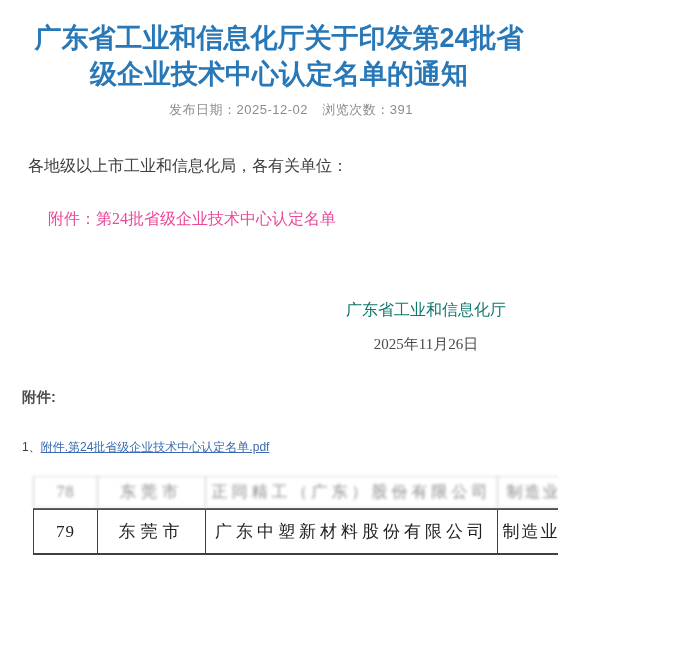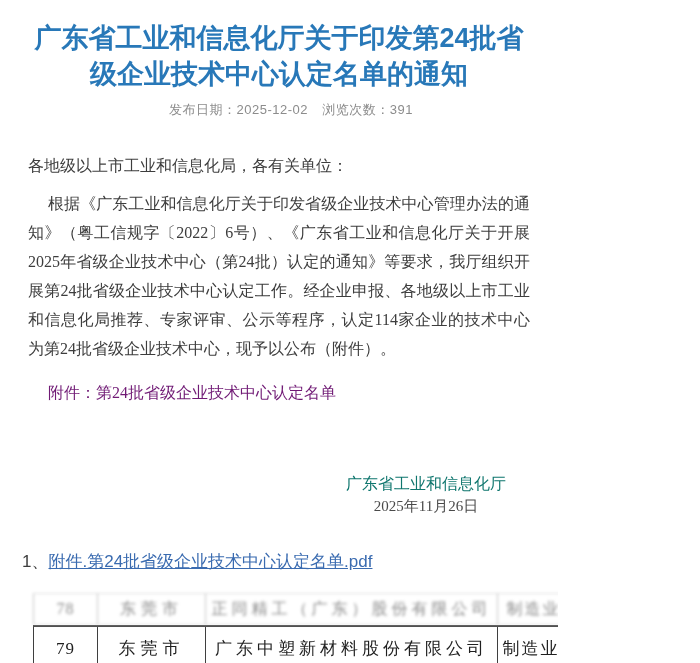--- a/index.html
+++ b/index.html
@@ -38,30 +38,30 @@
     color: #3d3d3d;
     font-size: 16px;
   }
   .salutation { margin-top: 37px; }
   .main-paragraph {
     margin-top: 12px;
     line-height: 29px;
     text-indent: 20px;
     text-align: justify;
   }
-  .attachment-ref { margin-top: 20px; text-indent: 20px; color: #701a75; }
+  .attachment-ref { margin-top: 32px; text-indent: 20px; color: #ec4899; }
 
   .signature-wrap { margin-top: 70px; text-align: right; padding-right: 24px; }
   .signature-block { display: inline-block; text-align: center; }
   .signature-issuer { font-size: 16px; color: #0f766e; }
-  .signature-date { margin-top: 2px; font-size: 15px; color: #4a4a4a; }
+  .signature-date { margin-top: 14px; font-size: 15px; color: #4a4a4a; }
 
   .attachments { margin: 34px 0 0 22px; font-family: "Liberation Sans", sans-serif; }
   .attachments-label { font-size: 14.5px; font-weight: bold; color: #4d4d4d; }
-  .attachment-item { margin-top: 15px; font-size: 17px; color: #3d3d3d; }
+  .attachment-item { margin-top: 32px; font-size: 12px; color: #3d3d3d; }
   .attachment-link {
     color: #3a6bb0;
     text-decoration: underline;
     cursor: pointer;
   }
 
   .table-preview {
     margin: 20px 0 0 33px;
     width: 627px;
     font-family: "Liberation Serif", serif;
@@ -107,33 +107,33 @@
   <h1 class="notice-title">广东省工业和信息化厅关于印发第24批省级企业技术中心认定名单的通知</h1>
 
   <div class="meta-line">
     <span>发布日期：</span><span>2025-12-02</span><span class="gap"></span>
     <span>浏览次数：</span><span>391</span>
   </div>
 
   <div class="article">
     <p class="salutation">各地级以上市工业和信息化局，各有关单位：</p>
 
-    <p class="main-paragraph">根据《广东工业和信息化厅关于印发省级企业技术中心管理办法的通知》（粤工信规字〔2022〕6号）、《广东省工业和信息化厅关于开展2025年省级企业技术中心（第24批）认定的通知》等要求，我厅组织开展第24批省级企业技术中心认定工作。经企业申报、各地级以上市工业和信息化局推荐、专家评审、公示等程序，认定114家企业的技术中心为第24批省级企业技术中心，现予以公布（附件）。</p>
 
     <p class="attachment-ref">附件：第24批省级企业技术中心认定名单</p>
 
     <div class="signature-wrap">
       <div class="signature-block">
         <div class="signature-issuer">广东省工业和信息化厅</div>
         <div class="signature-date">2025年11月26日</div>
       </div>
     </div>
   </div>
 
   <div class="attachments">
+    <div class="attachments-label">附件:</div>
     <div class="attachment-item">
       <span>1、</span><a class="attachment-link">附件.第24批省级企业技术中心认定名单.pdf</a>
     </div>
   </div>
 
   <div class="table-preview">
 
     <div class="t-row blurred blur-top">
       <div class="cell c-no">78</div>
       <div class="cell c-city">东莞市</div>

